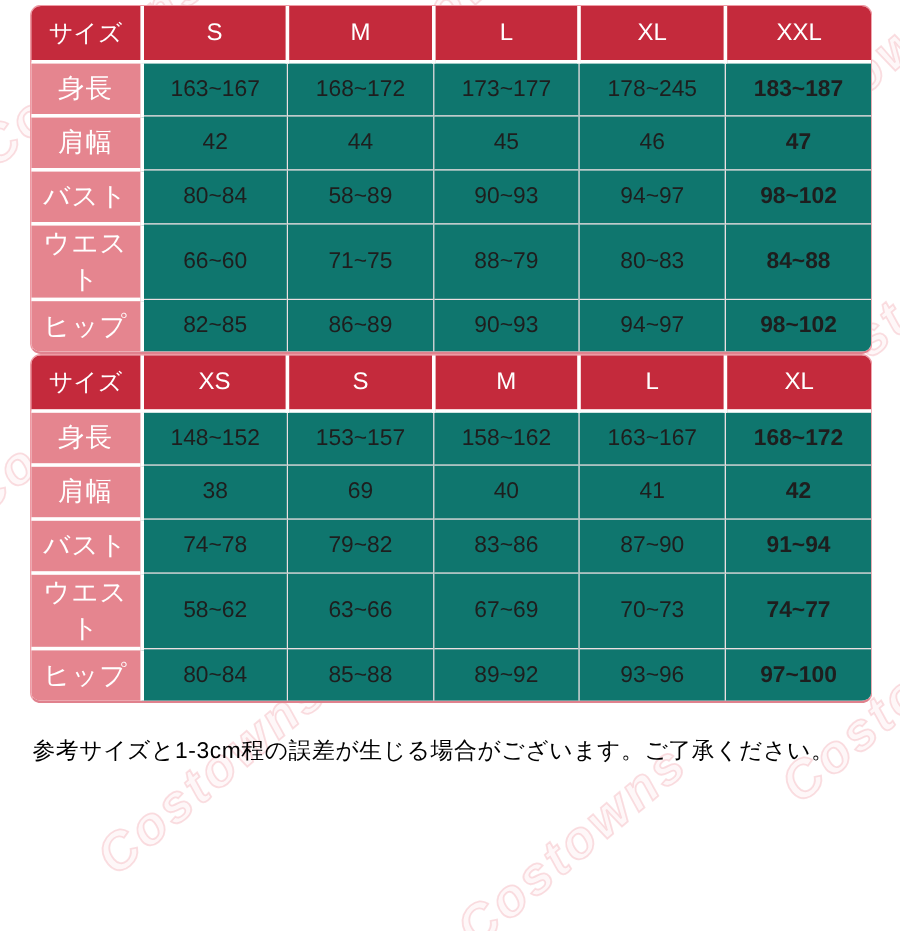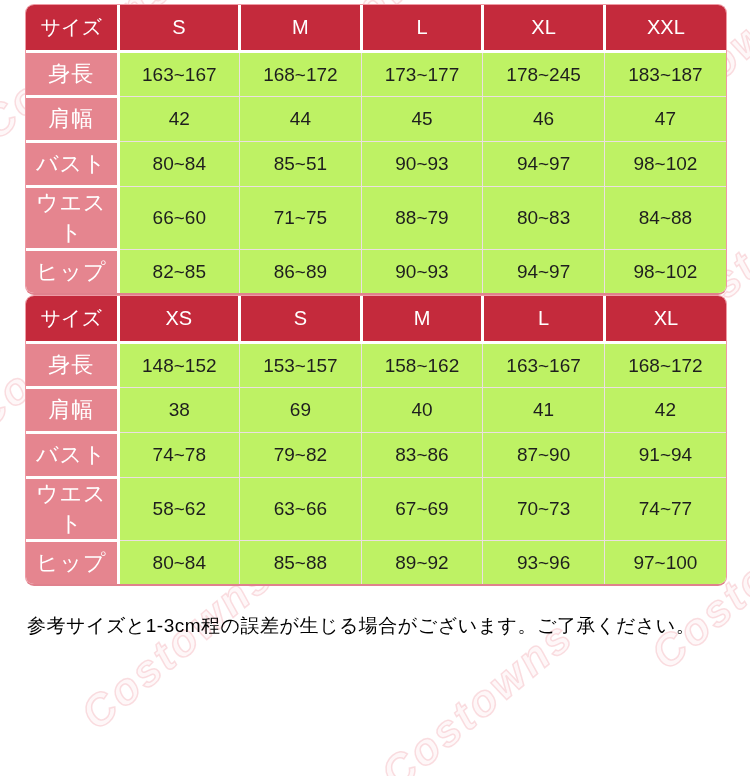--- a/index.html
+++ b/index.html
@@ -63,27 +63,27 @@
   table.size-table tbody td.label {
     background: #e5858f;
     color: #ffffff;
     font-size: 22px;
     border-right: 3px solid #ffffff;
     border-top: 3px solid #ffffff;
     letter-spacing: 1px;
   }
   table.size-table tbody tr:first-child td.label { border-top: none; }
   table.size-table tbody td.data {
-    background: #bef264;
+    background: #0f766e;
     color: #1e1e1e;
     font-size: 19px;
     border-right: 1px solid #ecdfe1;
     border-top: 1px solid #ecdfe1;
   }
-  table.size-table tbody td.data:last-child { border-right: none; }
+  table.size-table tbody td.data:last-child { border-right: none; font-weight: bold; }
   table.size-table tbody tr:first-child td.data { border-top: none; }
   .notes { margin: 27px 0 0 2px; }
   .note {
     color: #000000;
     font-size: 19px;
     margin: 0 0 13px 0;
     letter-spacing: 0.5px;
   }
   
   .watermarks {
@@ -157,21 +157,21 @@
           <td class="label">肩幅</td>
           <td class="data">42</td>
           <td class="data">44</td>
           <td class="data">45</td>
           <td class="data">46</td>
           <td class="data">47</td>
         </tr>
         <tr>
           <td class="label">バスト</td>
           <td class="data">80~84</td>
-          <td class="data">85~51</td>
+          <td class="data">58~89</td>
           <td class="data">90~93</td>
           <td class="data">94~97</td>
           <td class="data">98~102</td>
         </tr>
         <tr>
           <td class="label">ウエスト</td>
           <td class="data">66~60</td>
           <td class="data">71~75</td>
           <td class="data">88~79</td>
           <td class="data">80~83</td>

